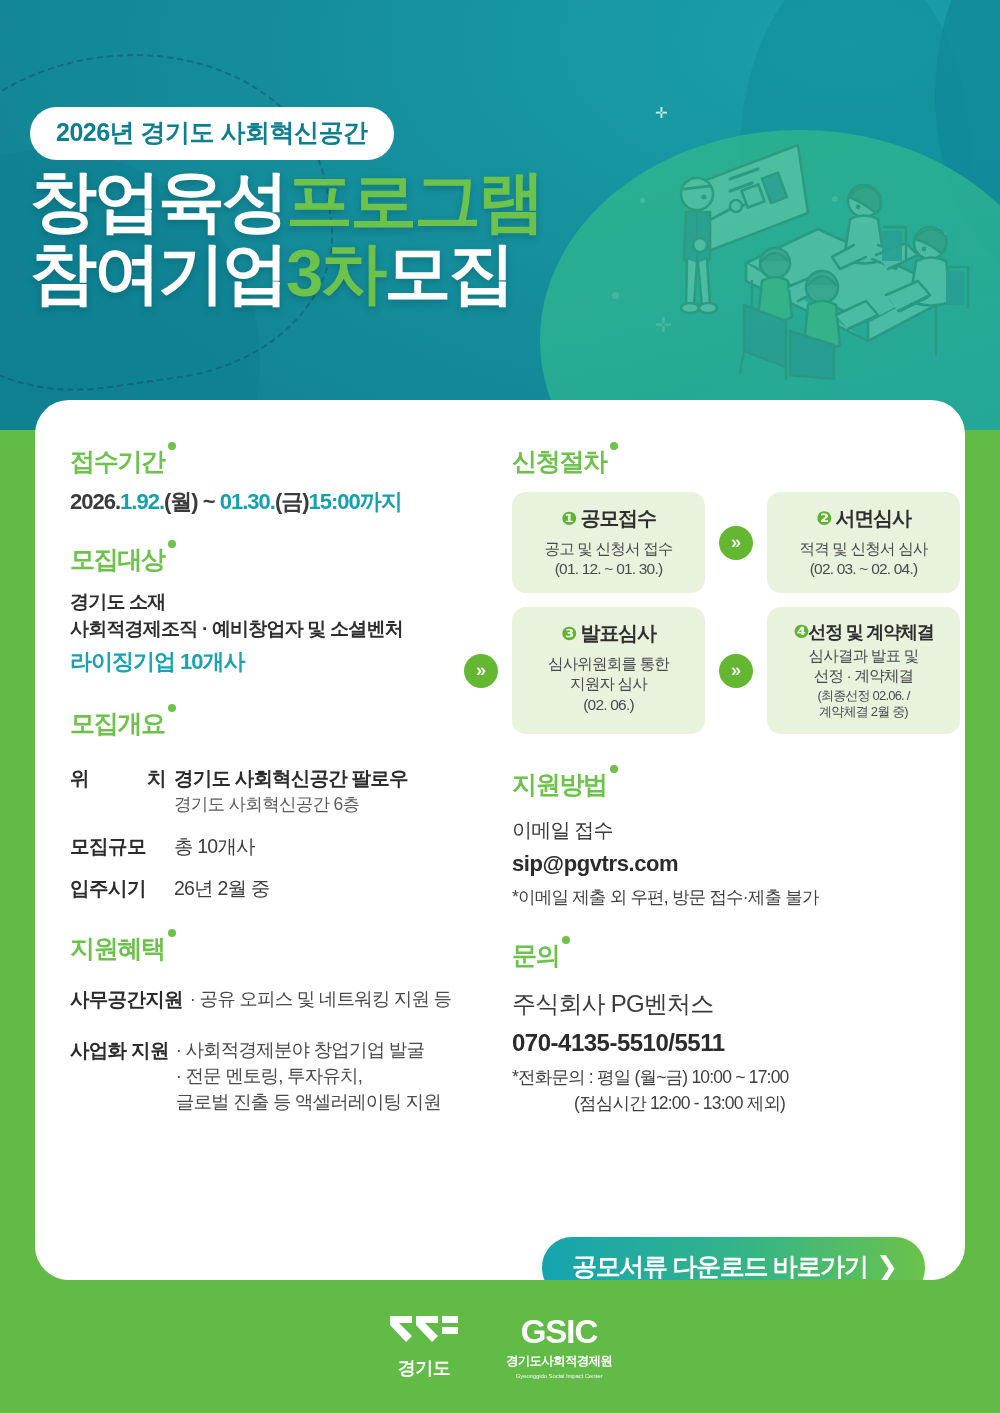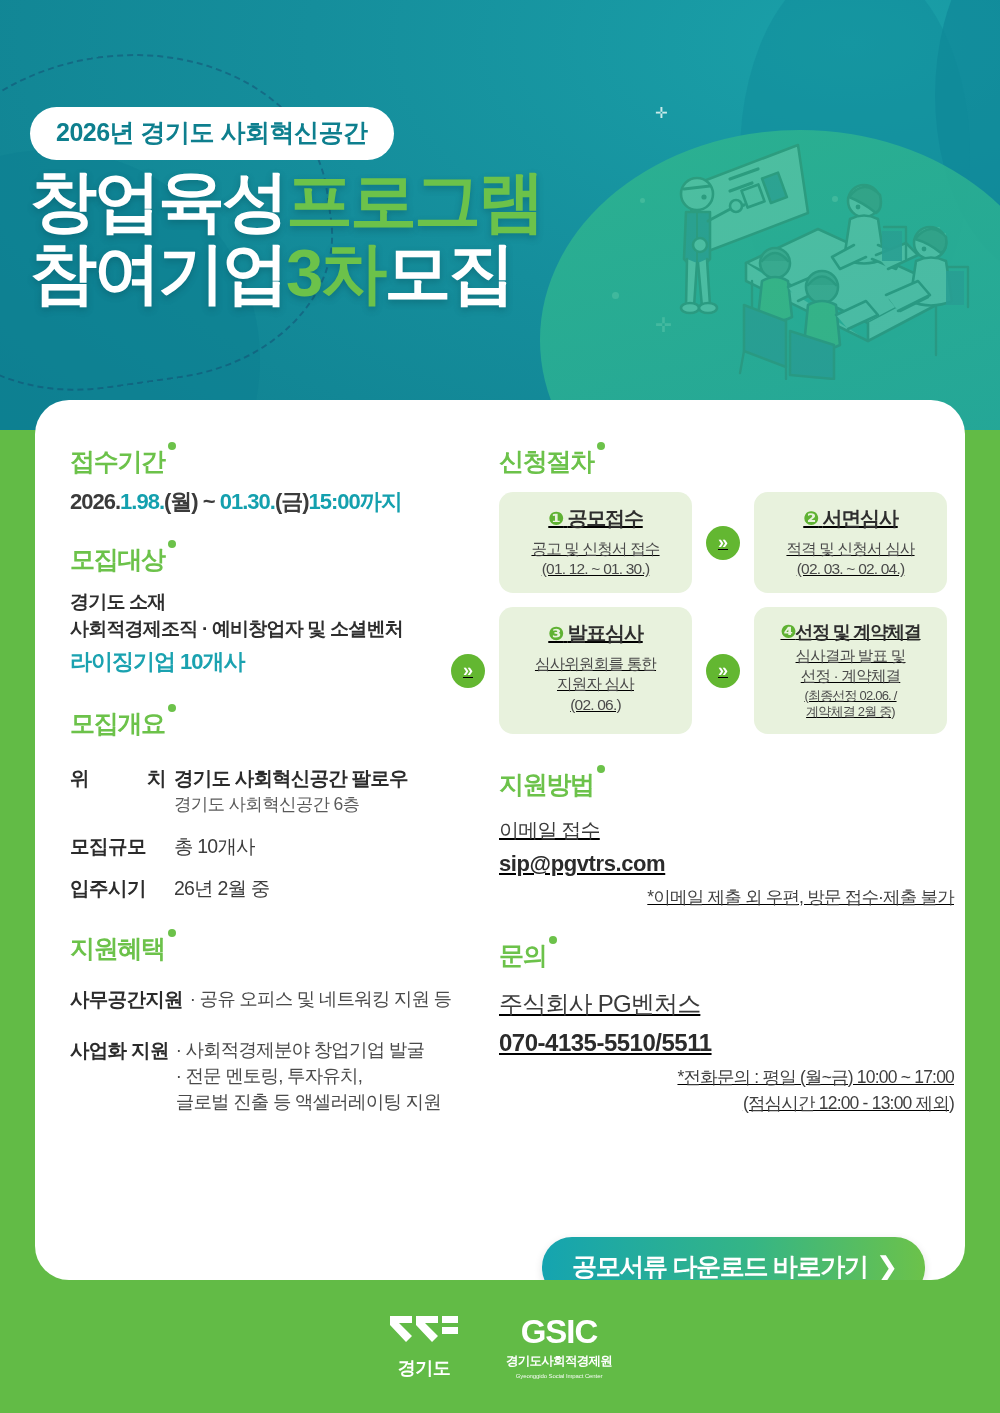--- a/index.html
+++ b/index.html
@@ -57,21 +57,21 @@
   
   .illus{ position:absolute; left:640px; top:135px; width:340px; height:245px; }
 
   
   .card{
     position:absolute; left:35px; top:400px; width:930px; height:880px;
     background:#fff; border-radius:34px;
   }
 
   .col-l{ position:absolute; left:35px; top:45px; width:420px; }
-  .col-r{ position:absolute; left:464px; top:45px; width:455px;text-decoration:underline; }
+  .col-r{ position:absolute; left:477px; top:45px; width:455px; }
 
   
   .h{
     position:relative; display:inline-block;
     color:#6cc24a; font-size:25px; font-weight:bold; letter-spacing:-1.3px;
   }
   .h:after{
     content:""; position:absolute; right:-11px; top:-3px;
     width:8px; height:8px; border-radius:50%; background:#6cc24a;
   }
@@ -114,21 +114,21 @@
   .arrow{
     width:34px; height:34px; border-radius:50%; background:#63b731;
     color:#fff; font-size:18px; font-weight:bold;
     display:flex; align-items:center; justify-content:center;
     align-self:center; flex:none;
   }
   .gap{ width:14px; flex:none; }
   .frow2{ margin-top:14px; }
 
   .mail{ font-size:22px; font-weight:bold; color:#2b2b2b; letter-spacing:-.4px; margin-top:7px; }
-  .small-note{ font-size:17.5px; color:#3f3f3f; letter-spacing:-.8px; margin-top:8px;text-align:right; }
+  .small-note{ font-size:17.5px; color:#3f3f3f; letter-spacing:-.8px; margin-top:8px; }
   .phone{ font-size:24px; font-weight:bold; color:#2b2b2b; letter-spacing:-.5px; margin-top:7px; }
 
   
   .cta{
     position:absolute; right:40px; bottom:-18px;
     background:linear-gradient(90deg,#15a4b0 0%,#35b585 55%,#6cc24a 100%);
     border-radius:30px; padding:13px 28px 15px 30px;
     color:#fff; font-size:25px; font-weight:bold; letter-spacing:-1.3px;
     display:flex; align-items:center; gap:6px; white-space:nowrap;
     box-shadow:0 3px 9px rgba(0,0,0,.12);
@@ -245,21 +245,21 @@
   </svg>
 </div>
 
 <div class="card">
 
   <div class="col-l">
 
     <div>
       <div class="h">접수기간</div>
       <div class="date-line">
-        <span>2026.</span><span class="teal">1.98.</span><span>(월)</span><span> ~ </span><span class="teal">01.30.</span><span>(금)</span><span class="teal">15:00까지</span>
+        <span>2026.</span><span class="teal">1.92.</span><span>(월)</span><span> ~ </span><span class="teal">01.30.</span><span>(금)</span><span class="teal">15:00까지</span>
       </div>
     </div>
 
     <div class="sec">
       <div class="h">모집대상</div>
       <div class="body-txt b" style="margin-top:4px;">경기도 소재</div>
       <div class="body-txt b">사회적경제조직 · 예비창업자 및 소셜벤처</div>
       <div class="teal-b" style="margin-top:4px;">라이징기업 10개사</div>
     </div>
 

